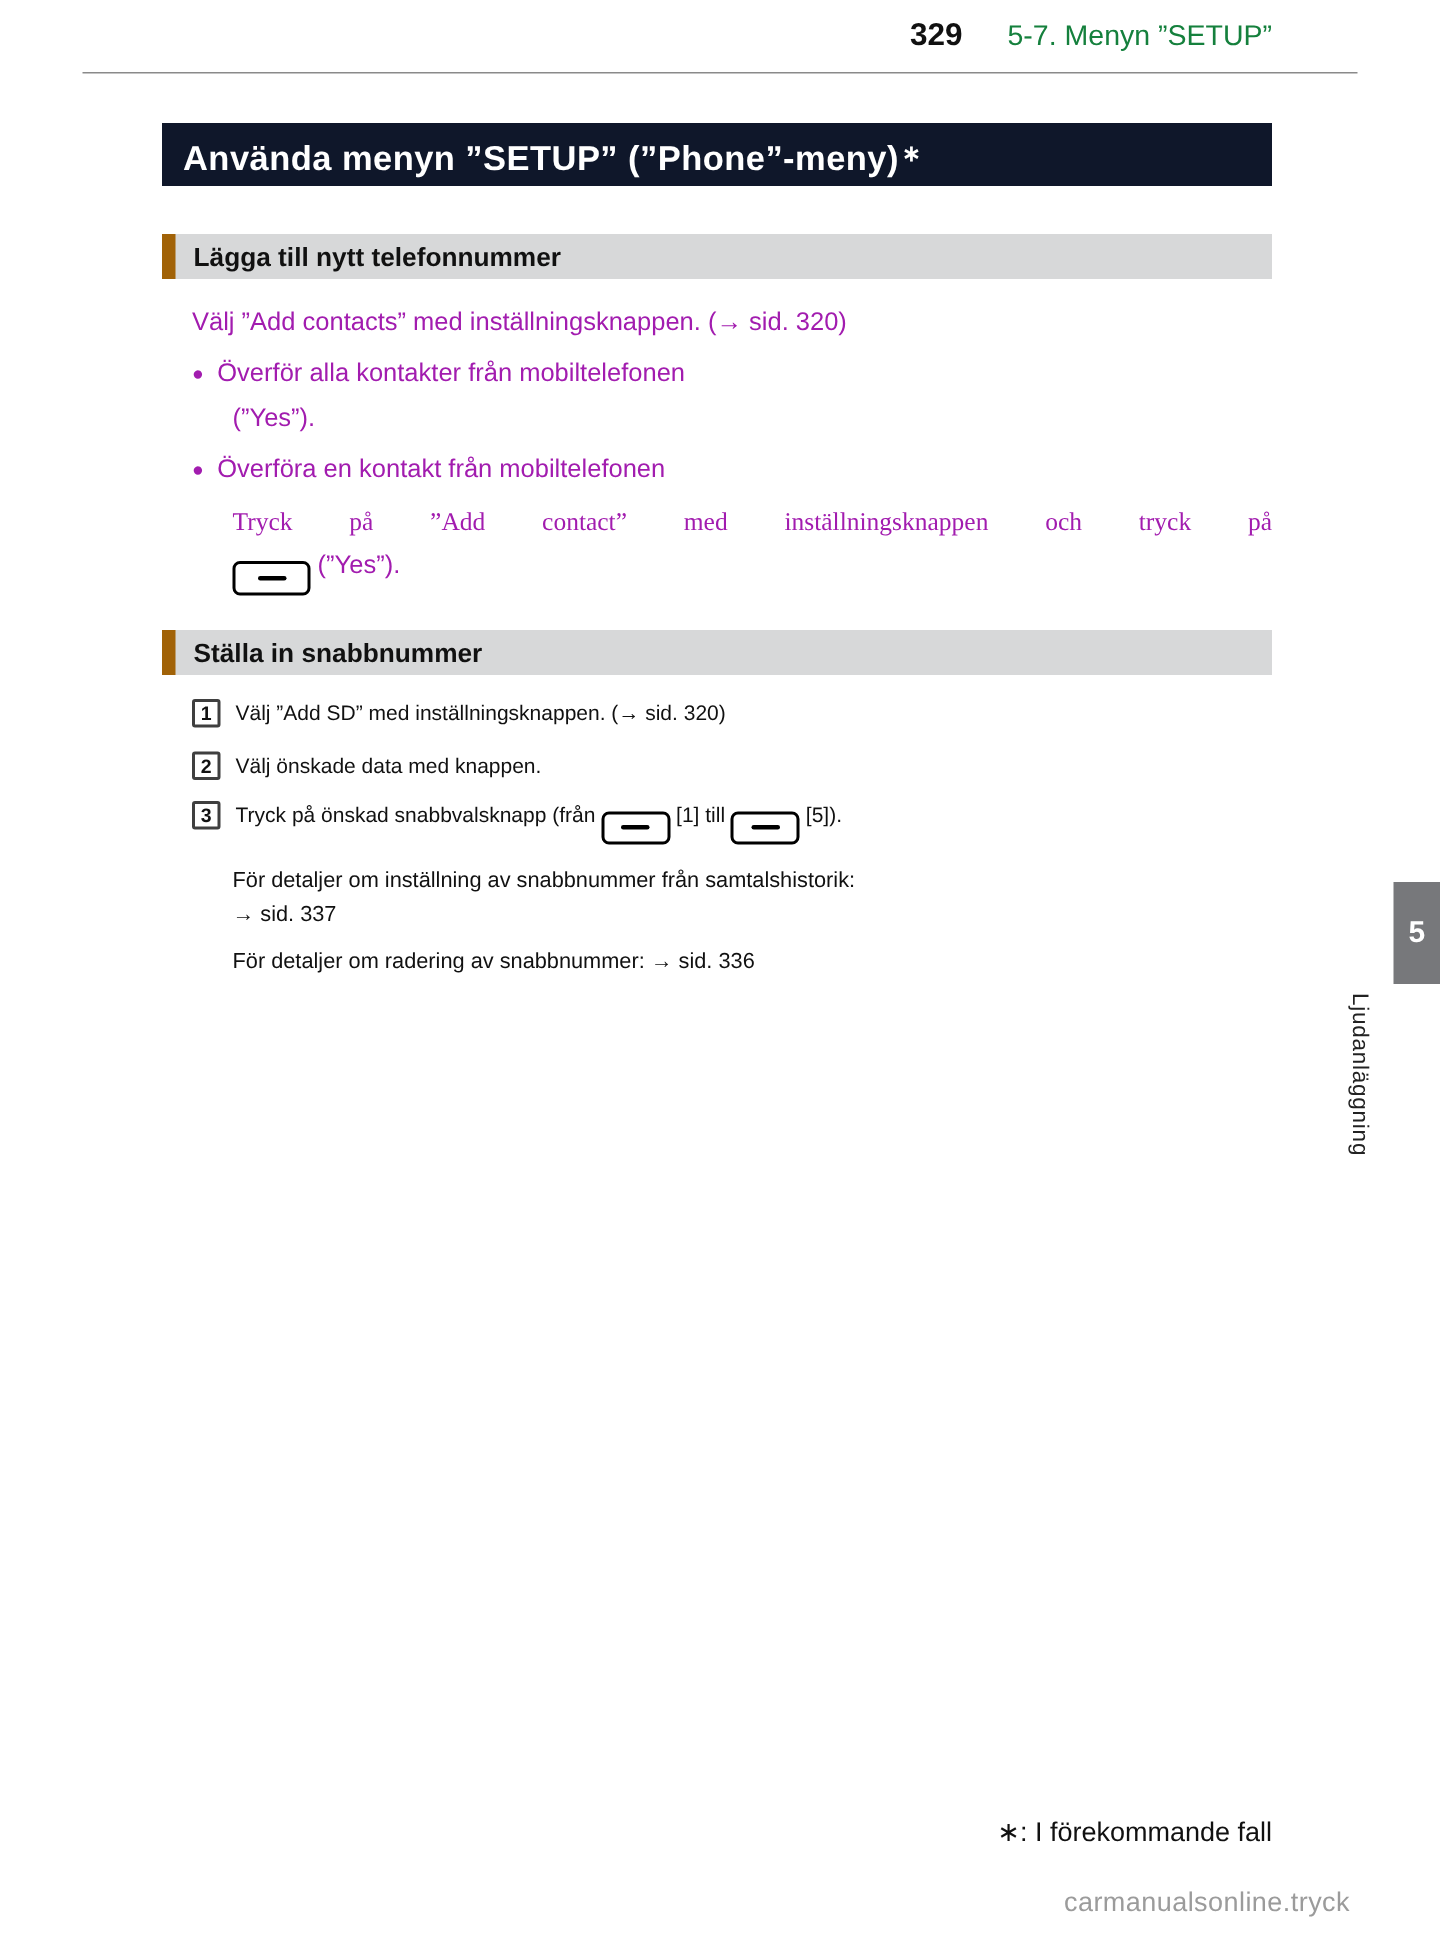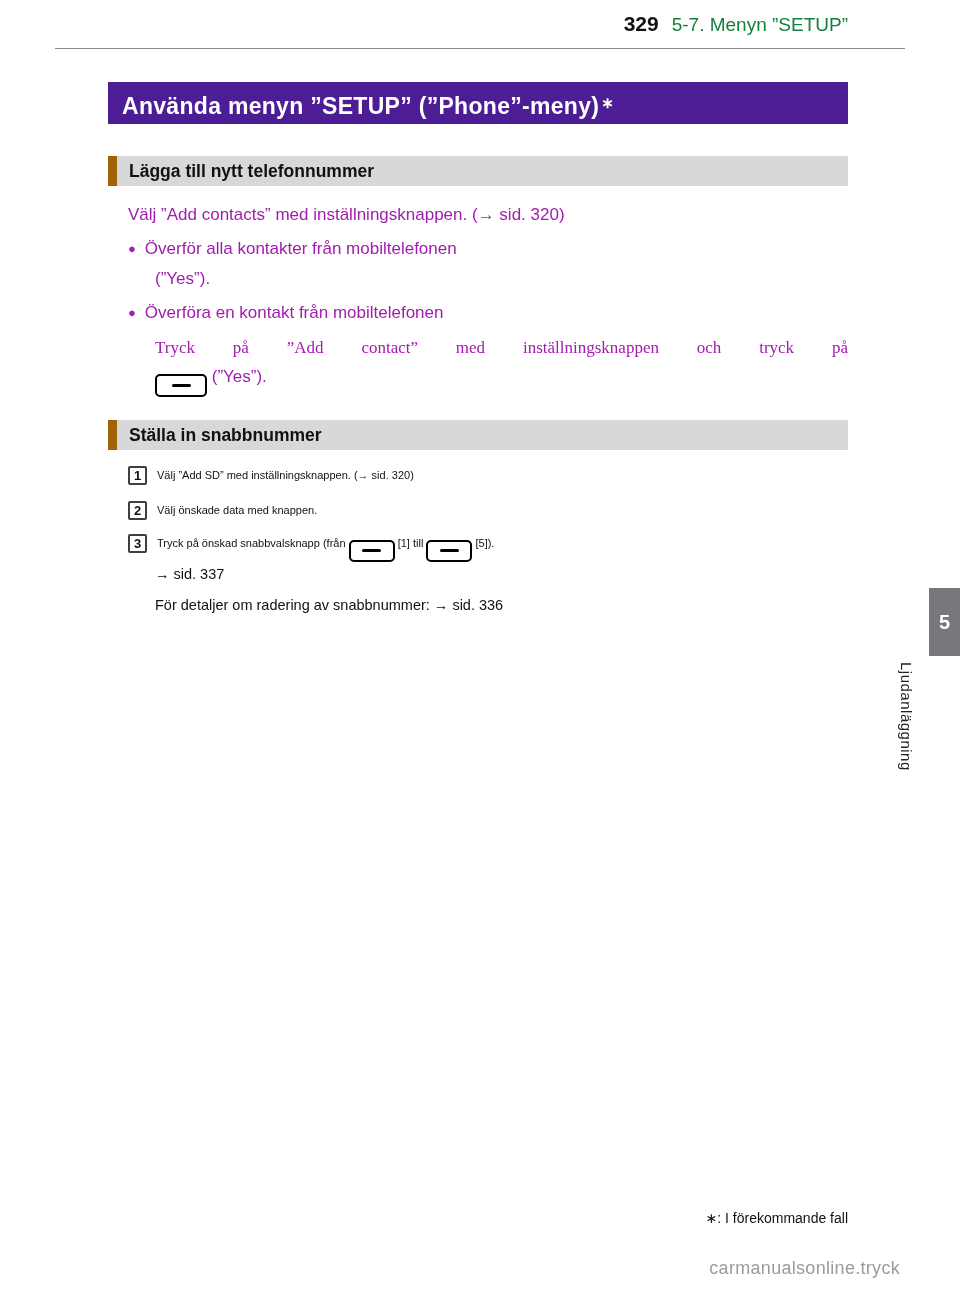--- a/index.html
+++ b/index.html
@@ -1,27 +1,27 @@
 <!DOCTYPE html>
 <html><head>
 <meta charset="utf-8">
 <style>
   * { margin:0; padding:0; box-sizing:border-box; }
   body { font-family:"Liberation Sans", sans-serif; background:#fff; }
   .page { position:relative; width:960px; height:1302px; background:#ffffff; overflow:hidden; color:#1a1a1a; }
 
   
-  .page-header { position:absolute; top:12px; right:112px; display:flex; align-items:baseline; gap:13px; }
+  .page-header { position:absolute; top:12px; right:112px; display:flex; align-items:baseline; gap:30px; }
   .page-number { font-size:21px; font-weight:bold; color:#111; }
   .section-ref { font-size:19px; color:#15803d; }
   .header-rule { position:absolute; top:48px; left:55px; right:55px; border-top:1px solid #8a8a8a; }
 
   
   .title-bar { position:absolute; left:108px; top:82px; width:740px; height:42px;
-               background:#4c1d95; color:#fff; font-weight:bold; font-size:23px;
+               background:#0f172a; color:#fff; font-weight:bold; font-size:23px;
                line-height:42px; padding-left:14px; letter-spacing:0.3px; white-space:nowrap; }
   .title-mark { font-size:15px; vertical-align:6px; margin-left:2px; }
 
   
   .content { position:absolute; left:108px; top:156px; width:740px; }
 
   .sec-heading { height:30px; background:#d7d8d9; border-left:9px solid #a16207;
                  font-size:17.5px; font-weight:bold; line-height:30px; padding-left:12px; color:#111; }
   .sec-heading.second { margin-top:23px; }
 
@@ -42,36 +42,36 @@
               vertical-align:-5px; background:#fff; }
   .key-icon .dash { width:19px; height:3px; background:#000; border-radius:2px; }
   .key-icon.small { width:46px; height:22px; }
 
   .step { display:flex; gap:10px; margin:12px 0 0 20px; align-items:flex-start; }
   .step.first { margin-top:14px; }
   .step.third { margin-top:10px; }
   .stepnum { flex:0 0 auto; width:19px; height:19px; border:2px solid #3f3f3f; border-radius:2px;
              display:inline-flex; align-items:center; justify-content:center;
              font-size:13px; font-weight:bold; margin-top:2px; color:#111; }
-  .steptext { font-size:11px; line-height:23px; color:#111; }
+  .steptext { font-size:14px; line-height:23px; color:#111; }
 
   .note { margin-left:47px; font-size:14.5px; line-height:21px; color:#111; }
   .note.n1 { margin-top:14px; }
   .note.n2 { margin-top:2px; }
   .note.n3 { margin-top:10px; }
 
   
   .chapter-tab { position:absolute; right:0; top:588px; width:31px; height:68px; background:#77787b;
                  color:#fff; display:flex; align-items:center; justify-content:center;
                  font-size:20px; font-weight:bold; }
   .chapter-label { position:absolute; right:45px; top:662px; writing-mode:vertical-rl;
                    font-size:15px; color:#222; letter-spacing:0.5px; }
 
   
-  .footnote { position:absolute; top:1210px; right:112px; font-size:14px; color:#111; }
+  .footnote { position:absolute; top:1210px; right:112px; font-size:18px; color:#111; }
   .watermark { position:absolute; top:1258px; right:60px; font-size:18px; color:#9b9b9b; letter-spacing:0.3px; }
 </style>
 </head>
 <body>
 
 <div class="page">
 
   <div class="page-header">
     <span class="page-number">329</span>
     <span class="section-ref">5-7. Menyn ”SETUP”</span>
@@ -124,20 +124,21 @@
             <span class="dash"></span>
           </span>
         <span>[1] till</span>
         <span class="key-icon small">
             <span class="dash"></span>
           </span>
         <span>[5]).</span>
       </span>
     </div>
 
+    <p class="note n1">För detaljer om inställning av snabbnummer från samtalshistorik:</p>
     <p class="note n2">→ sid. 337</p>
     <p class="note n3">För detaljer om radering av snabbnummer: → sid. 336</p>
 
   </div>
 
   <div class="chapter-tab">5</div>
   <div class="chapter-label">Ljudanläggning</div>
 
   <div class="footnote">∗: I förekommande fall</div>
   <div class="watermark">carmanualsonline.tryck</div>

